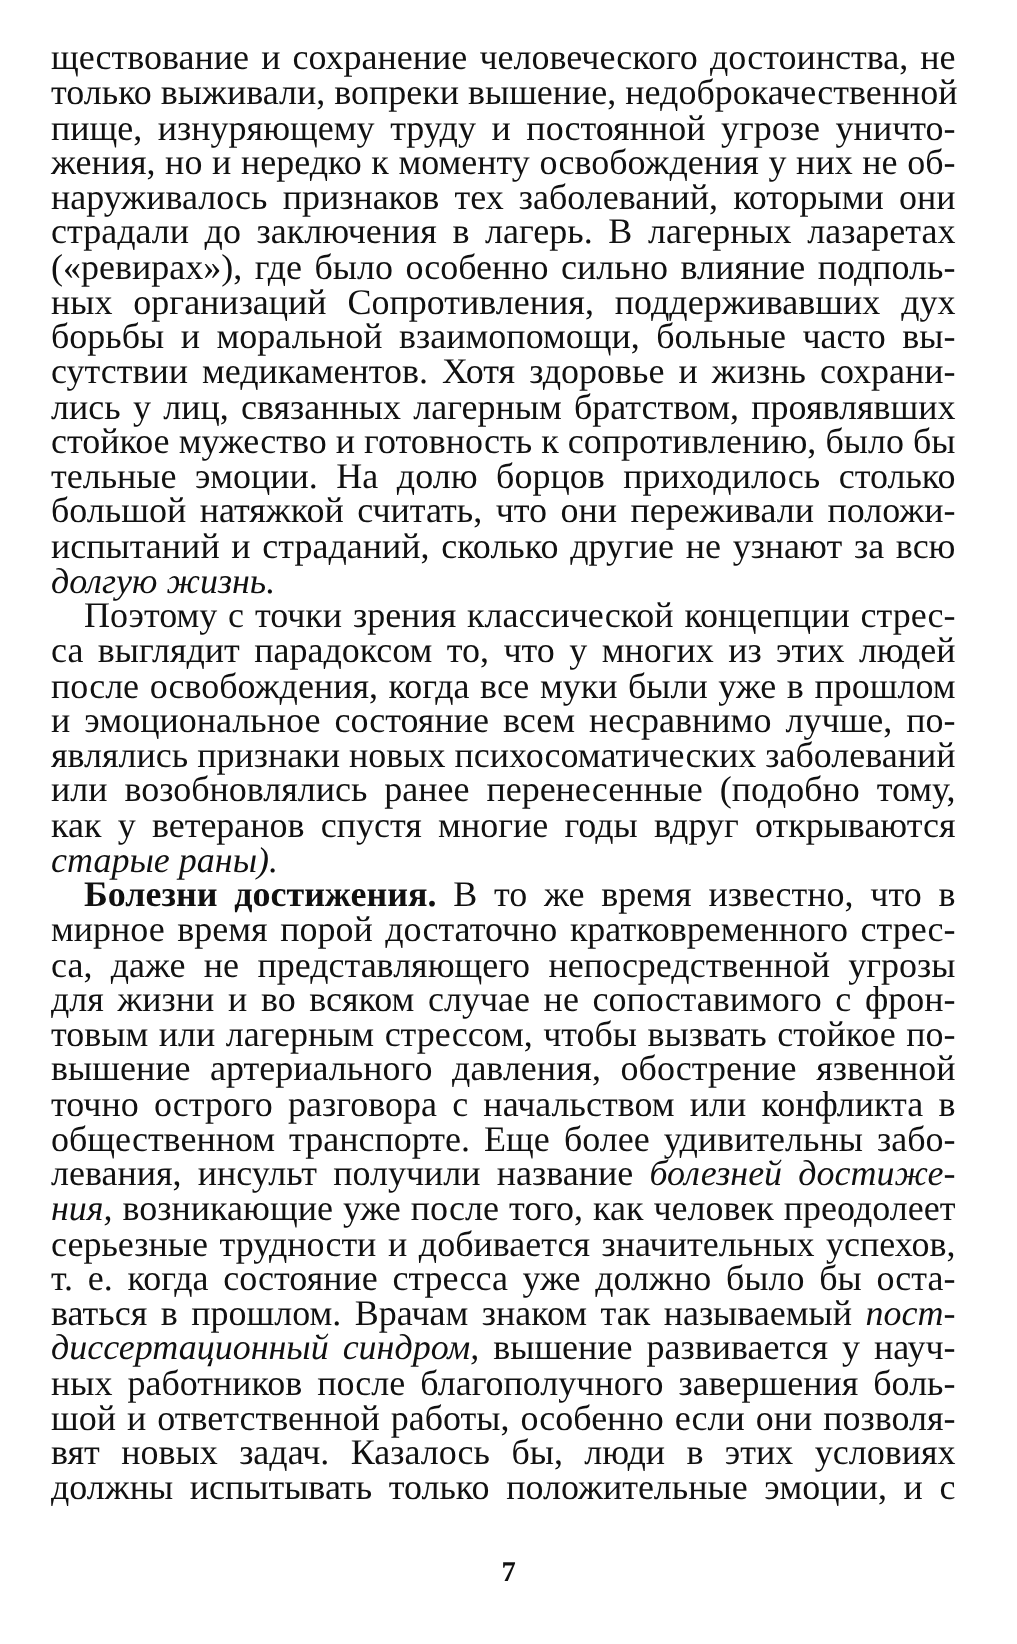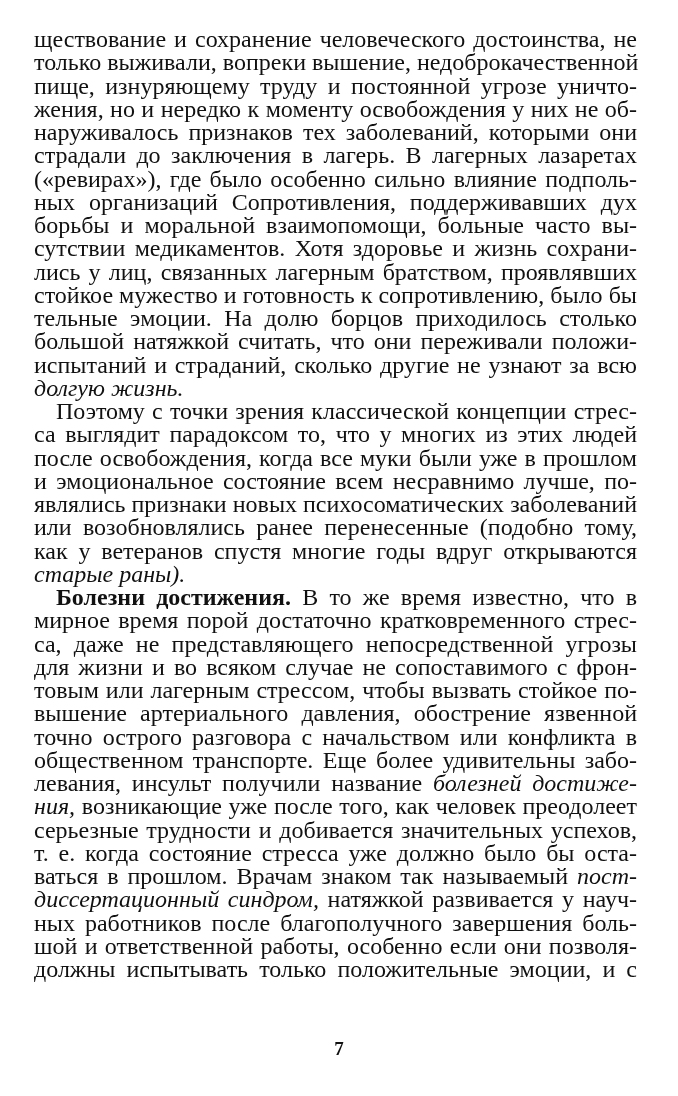--- a/index.html
+++ b/index.html
@@ -100,21 +100,22 @@
     <span class="line">для жизни и во всяком случае не сопоставимого с фрон-</span>
     <span class="line">товым или лагерным стрессом, чтобы вызвать стойкое по-</span>
     <span class="line">вышение артериального давления, обострение язвенной</span>
     <span class="line">точно острого разговора с начальством или конфликта в</span>
     <span class="line">общественном транспорте. Еще более удивительны забо-</span>
     <span class="line"><span>левания, инсульт получили название </span><span class="ital">болезней достиже-</span></span>
     <span class="line"><span class="ital">ния,</span><span> возникающие уже после того, как человек преодолеет</span></span>
     <span class="line">серьезные трудности и добивается значительных успехов,</span>
     <span class="line">т. е. когда состояние стресса уже должно было бы оста-</span>
     <span class="line"><span>ваться в прошлом. Врачам знаком так называемый </span><span class="ital">пост-</span></span>
-    <span class="line"><span class="ital">диссертационный синдром,</span><span> натяжкой развивается у науч-</span></span>
+    <span class="line"><span class="ital">диссертационный синдром,</span><span> вышение развивается у науч-</span></span>
     <span class="line">ных работников после благополучного завершения боль-</span>
     <span class="line">шой и ответственной работы, особенно если они позволя-</span>
+    <span class="line">вят новых задач. Казалось бы, люди в этих условиях</span>
     <span class="line">должны испытывать только положительные эмоции, и с</span>
   </div>
 
 </div>
 
 <div class="page-number">7</div>
 
 </body></html>

